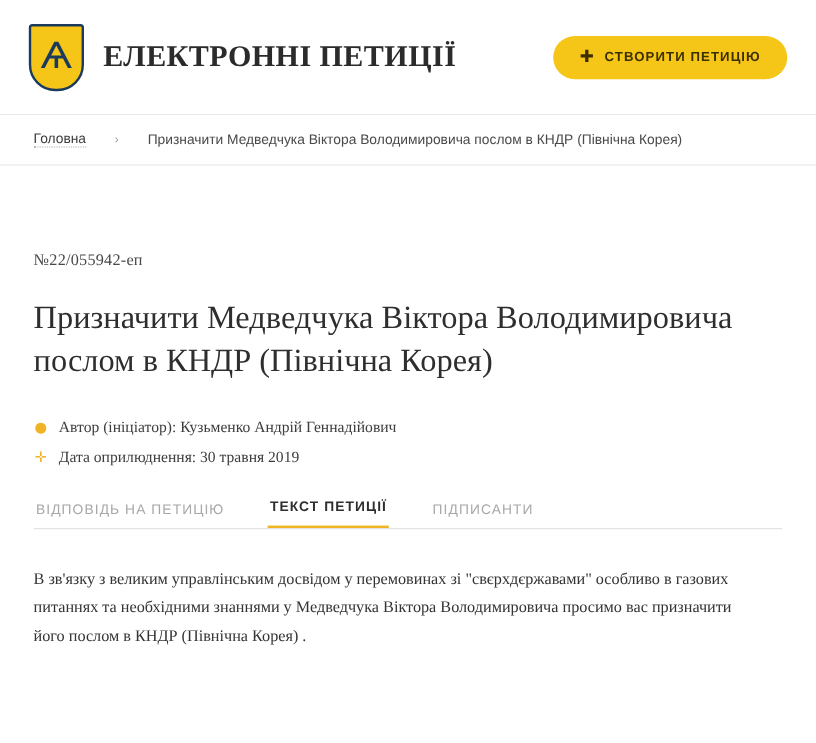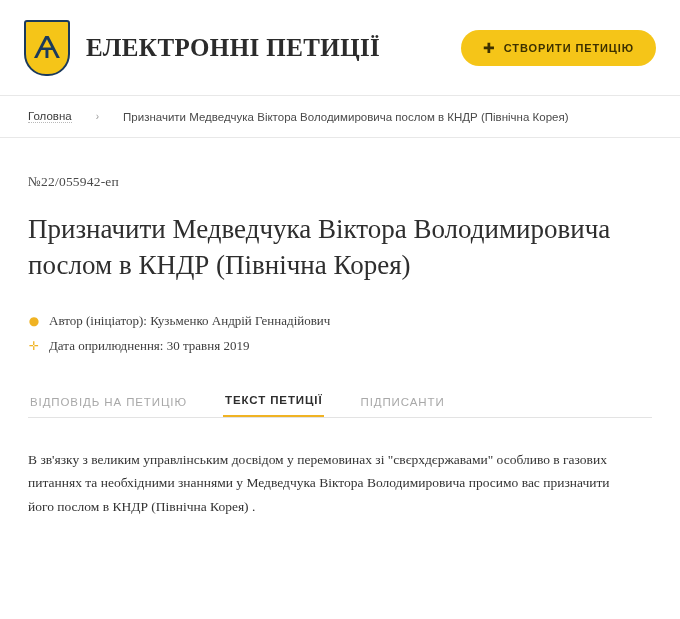--- a/index.html
+++ b/index.html
@@ -107,20 +107,21 @@
   .breadcrumb .sep { color: #9b9b9b; font-size: 10px; }
   .breadcrumb .current { color: #4a4a4a; }
 
   
   .main { padding: 36px 28px 0 28px; }
   .petition-number {
     font-family: "Liberation Serif", serif;
     font-size: 13.5px;
     color: #4a4a4a;
     letter-spacing: 0.2px;
+    margin-top: 35px;
   }
   .petition-title {
     font-family: "Liberation Serif", serif;
     font-size: 27px;
     line-height: 1.32;
     color: #2e2e2e;
     margin: 22px 0 0 0;
     font-weight: normal;
     max-width: 600px;
   }
@@ -138,21 +139,21 @@
     color: #f0b323;
     font-size: 12px;
     width: 12px;
     text-align: center;
     font-family: "DejaVu Sans", sans-serif;
     line-height: 1;
   }
 
   
   .tabs {
-    margin-top: 40px;
+    margin-top: 28px;
     display: flex;
     align-items: flex-end;
     gap: 34px;
     border-bottom: 1px solid #e3e3e3;
     padding-bottom: 0;
   }
   .tab {
     font-family: "Liberation Sans", sans-serif;
     font-size: 11.5px;
     letter-spacing: 0.9px;

